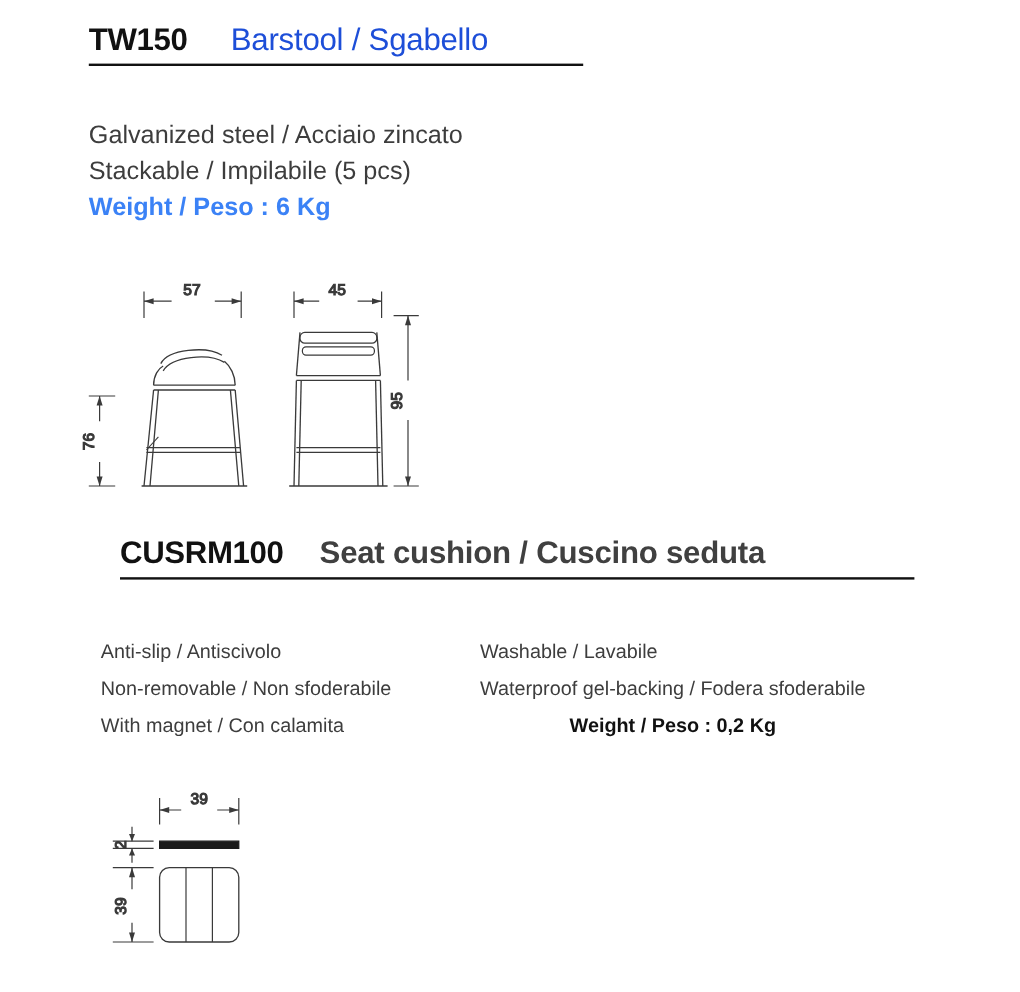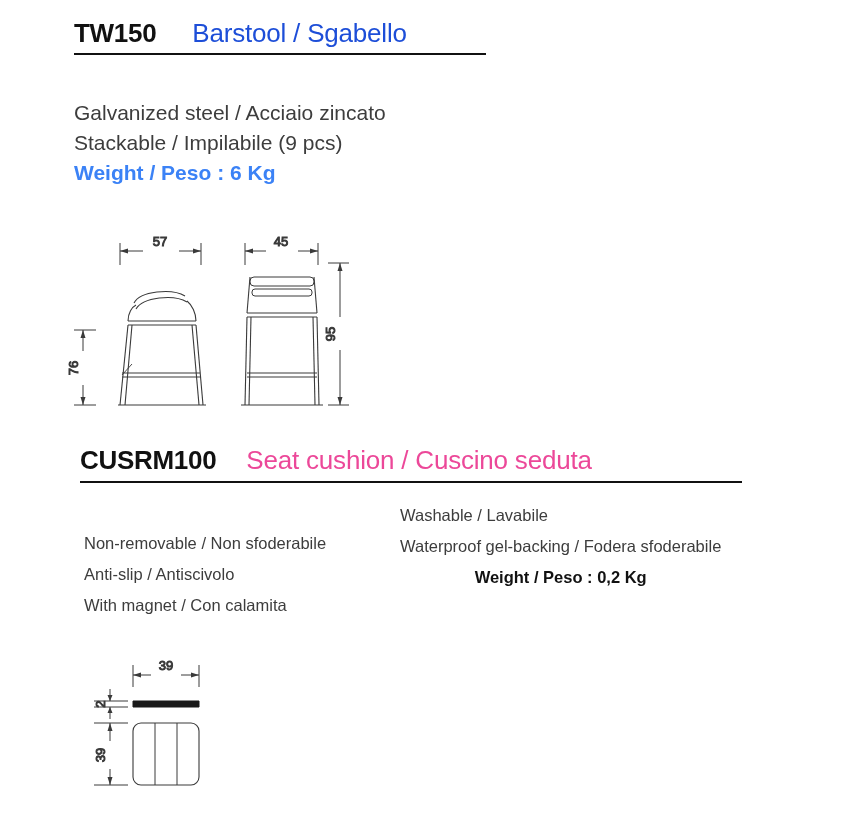--- a/index.html
+++ b/index.html
@@ -67,56 +67,56 @@
     position: absolute;
     left: 0px;
     top: 225px;
     width: 330px;
     height: 195px;
   }
 
   
   .prod2-head {
     position: absolute;
-    left: 32px;
+    left: 52px;
     top: 445px;
     display: flex;
     align-items: flex-start;
     border-bottom: 2px solid #111111;
     padding-bottom: 5px;
     width: 662px;
     box-sizing: border-box;
   }
   .code2 {
     font-size: 26px;
     font-weight: bold;
     letter-spacing: -0.3px;
     color: #111111;
   }
   .name2 {
     font-size: 26px;
-    font-weight: normal;
-    color: #ec4899;
+    font-weight: bold;
+    color: #404040;
     margin-left: 30px;
     letter-spacing: -0.2px;
   }
 
   
   .prod2-specs-col1 {
     position: absolute;
     left: 36px;
     top: 528px;
     font-size: 16.5px;
     line-height: 31px;
     color: #3d3d3d;
   }
   .prod2-specs-col2 {
     position: absolute;
     left: 352px;
-    top: 500px;
+    top: 528px;
     font-size: 16.5px;
     line-height: 31px;
     color: #3d3d3d;
   }
   .prod2-specs-col2 .bold {
     color: #111111;
     font-weight: bold;
     text-align: center;
   }
 
@@ -141,21 +141,21 @@
 
 <div class="page">
 
   <div class="prod1-head">
     <span class="code1">TW150</span>
     <span class="name1">Barstool / Sgabello</span>
   </div>
 
   <div class="prod1-specs">
     <div>Galvanized steel / Acciaio zincato</div>
-    <div>Stackable / Impilabile (9 pcs)</div>
+    <div>Stackable / Impilabile (5 pcs)</div>
     <div class="bold">Weight / Peso : 6 Kg</div>
   </div>
 
   <div class="draw1">
     <svg width="330" height="195" viewBox="0 0 330 195">
       <g stroke="#3a3a3a" fill="none" stroke-width="1">
 
         <line x1="72" y1="18" x2="72" y2="40"></line>
         <line x1="153" y1="18" x2="153" y2="40"></line>
 
@@ -231,22 +231,22 @@
       </g>
     </svg>
   </div>
 
   <div class="prod2-head">
     <span class="code2">CUSRM100</span>
     <span class="name2">Seat cushion / Cuscino seduta</span>
   </div>
 
   <div class="prod2-specs-col1">
+    <div>Anti-slip / Antiscivolo</div>
     <div>Non-removable / Non sfoderabile</div>
-    <div>Anti-slip / Antiscivolo</div>
     <div>With magnet / Con calamita</div>
   </div>
 
   <div class="prod2-specs-col2">
     <div>Washable / Lavabile</div>
     <div>Waterproof gel-backing / Fodera sfoderabile</div>
     <div class="bold">Weight / Peso : 0,2 Kg</div>
   </div>
 
   <div class="draw2">

